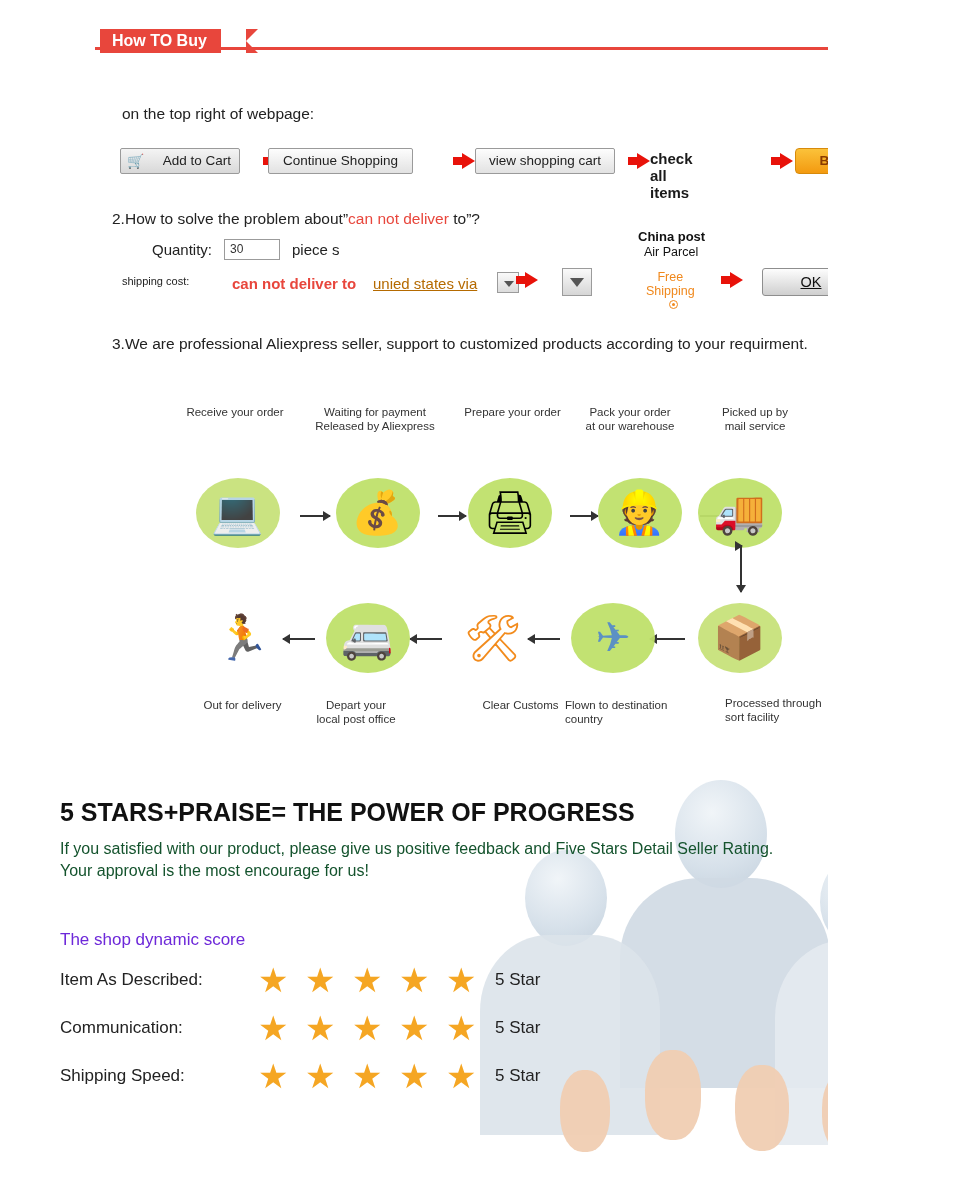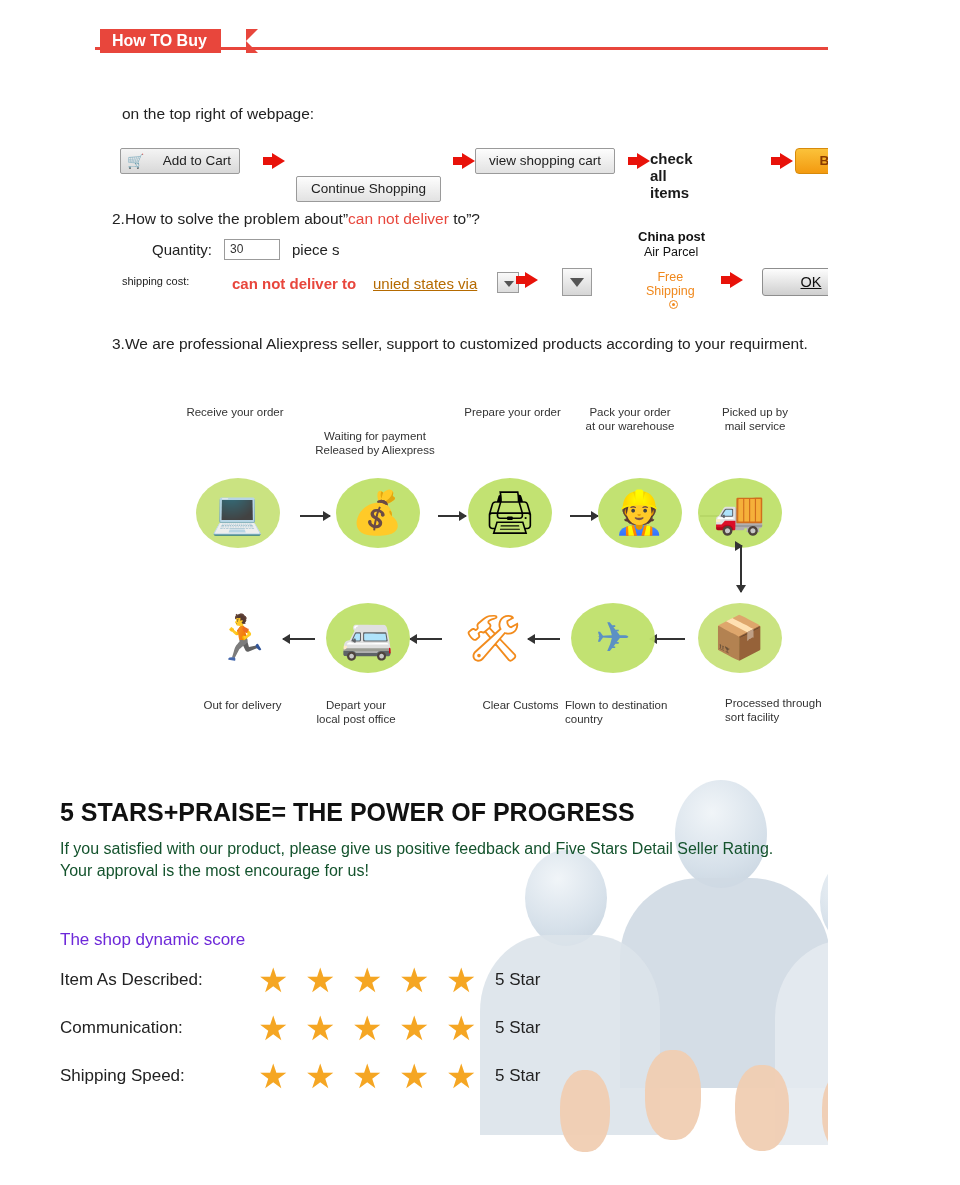--- a/index.html
+++ b/index.html
@@ -84,21 +84,21 @@
     text-align: right;
     padding-right: 8px;
   }
   .cart-icon {
     position: absolute;
     left: 6px; top: 4px;
     font-size: 14px;
     line-height: 16px;
     color: #333;
   }
-  .btn-continue { left: 176px; width: 145px; margin-top: 28px; }
+  .btn-continue { left: 148px; width: 145px; }
   .btn-viewcart { left: 355px; width: 140px; }
   .plain-text-check {
     position: absolute;
     left: 530px; top: 2px;
     font-size: 15px;
     font-weight: bold;
     color: #1a1a1a;
   }
   .btn-buynow {
     left: 675px; width: 105px;
@@ -399,21 +399,21 @@
   </div>
   <div class="cp-radio"></div>
   <div class="a6"></div>
   <div class="btn-ok">OK</div>
 
   <div class="txt item3">
     <span>3.</span><span>We are professional Aliexpress seller, support to customized products according to your requirment.</span>
   </div>
 
   <div class="flow-label" style="left:180px; top:405px; width:110px;">Receive your order</div>
-  <div class="flow-label" style="left:305px; top:405px; width:140px;margin-top:24px;">Waiting for payment<br>Released by Aliexpress</div>
+  <div class="flow-label" style="left:305px; top:405px; width:140px;">Waiting for payment<br>Released by Aliexpress</div>
   <div class="flow-label" style="left:455px; top:405px; width:115px;">Prepare your order</div>
   <div class="flow-label" style="left:570px; top:405px; width:120px;">Pack your order<br>at our warehouse</div>
   <div class="flow-label" style="left:700px; top:405px; width:110px;">Picked up by<br>mail service</div>
 
   <div class="flow-node" style="left:190px; top:470px;">
     <div class="blob" style="background:#c7e27a;"></div>
     <div class="glyph">💻</div>
   </div>
   <div class="flow-arrow" style="left:300px; top:515px; width:30px;"></div>
 

